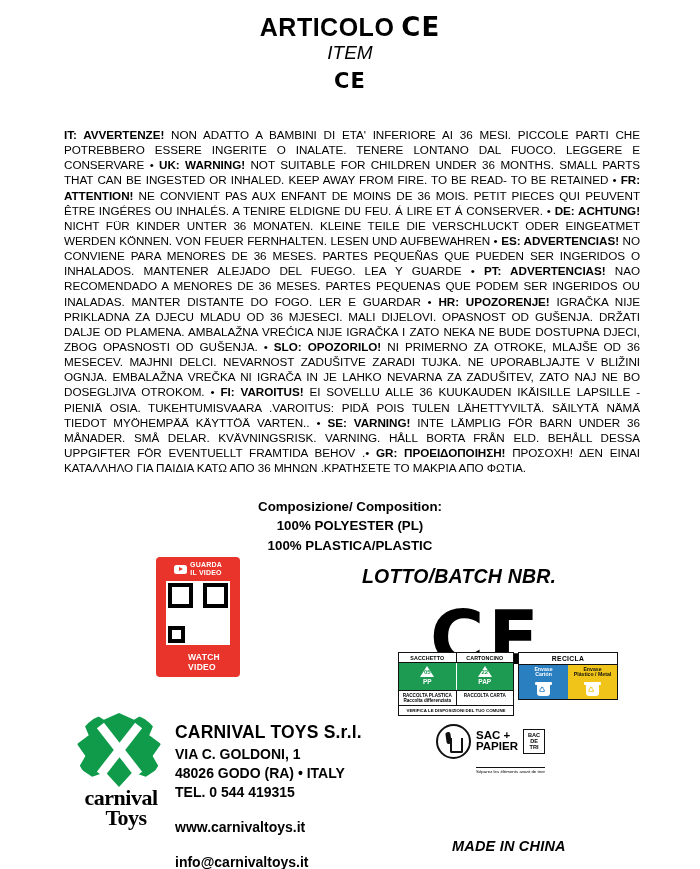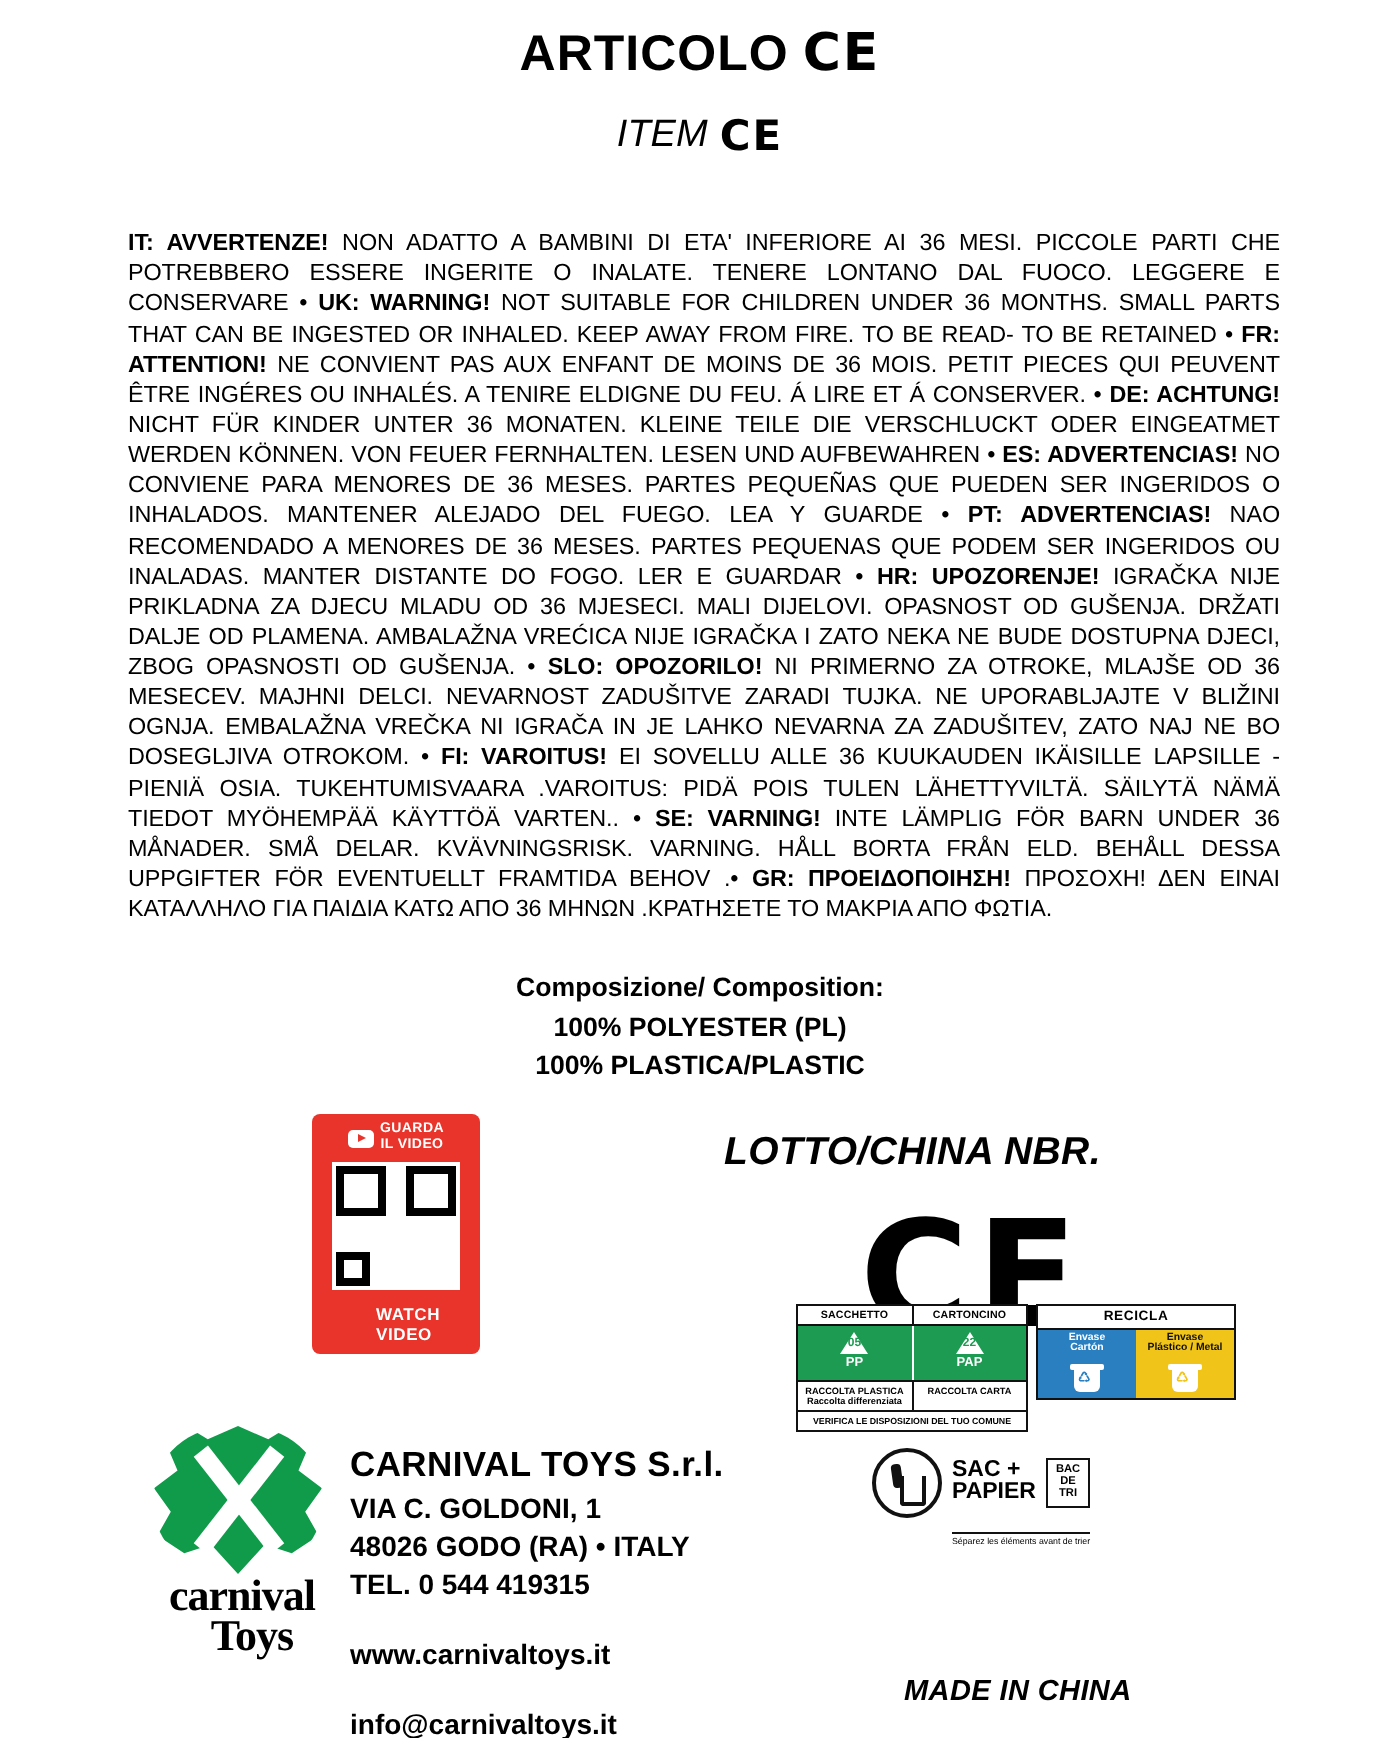--- a/index.html
+++ b/index.html
@@ -26,25 +26,26 @@
     line-height: 1.0;
     display: flex;
     justify-content: center;
     align-items: center;
     gap: 7px;
   }
   .header-line2 {
     font-size: 19px;
     font-style: italic;
     line-height: 1.1;
-    margin-top: 17px;
+    margin-top: 3px;
     display: flex;
     justify-content: center;
     align-items: center;
     gap: 6px;
+    flex-direction: column;
   }
 
   
   .ce-mark {
     display: inline-flex;
     align-items: center;
     font-family: "DejaVu Sans", sans-serif;
     font-weight: bold;
     font-style: normal;
     letter-spacing: 1px;
@@ -462,21 +463,21 @@
       <span>GUARDA</span><br>
       <span>IL VIDEO</span>
     </span>
   </div>
   <div class="qr">
       <span class="qr-b"></span>
     </div>
   <div class="vb-bottom">WATCH VIDEO</div>
 </div>
 
-<div class="lotto">LOTTO/CHINA NBR.</div>
+<div class="lotto">LOTTO/BATCH NBR.</div>
 <div class="ce-big-wrap">
   <span class="ce-mark huge">CE</span>
 </div>
 
 <div class="recycle-group">
   <div class="rg-row">
 
     <div class="plastic-card">
       <div class="pc-head">
         <div>SACCHETTO</div>

